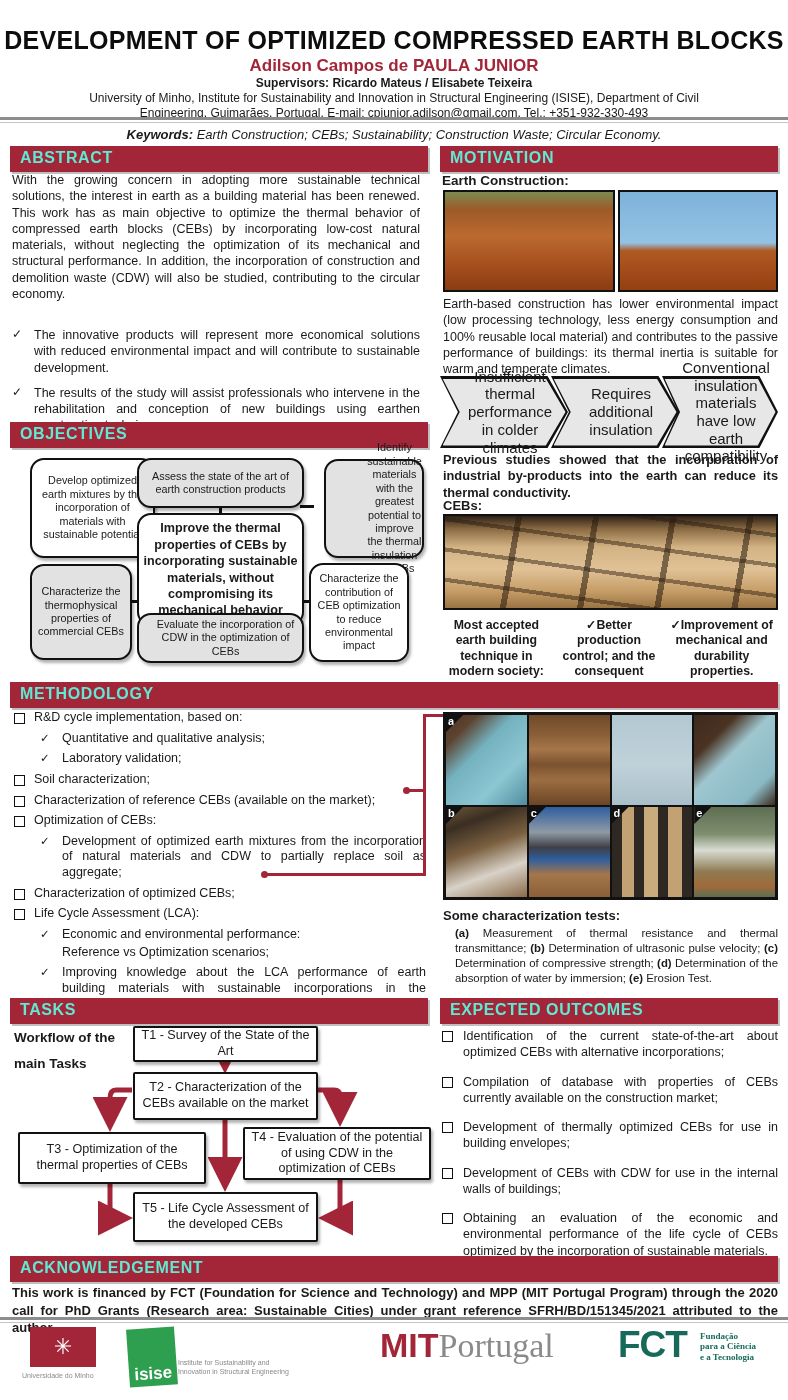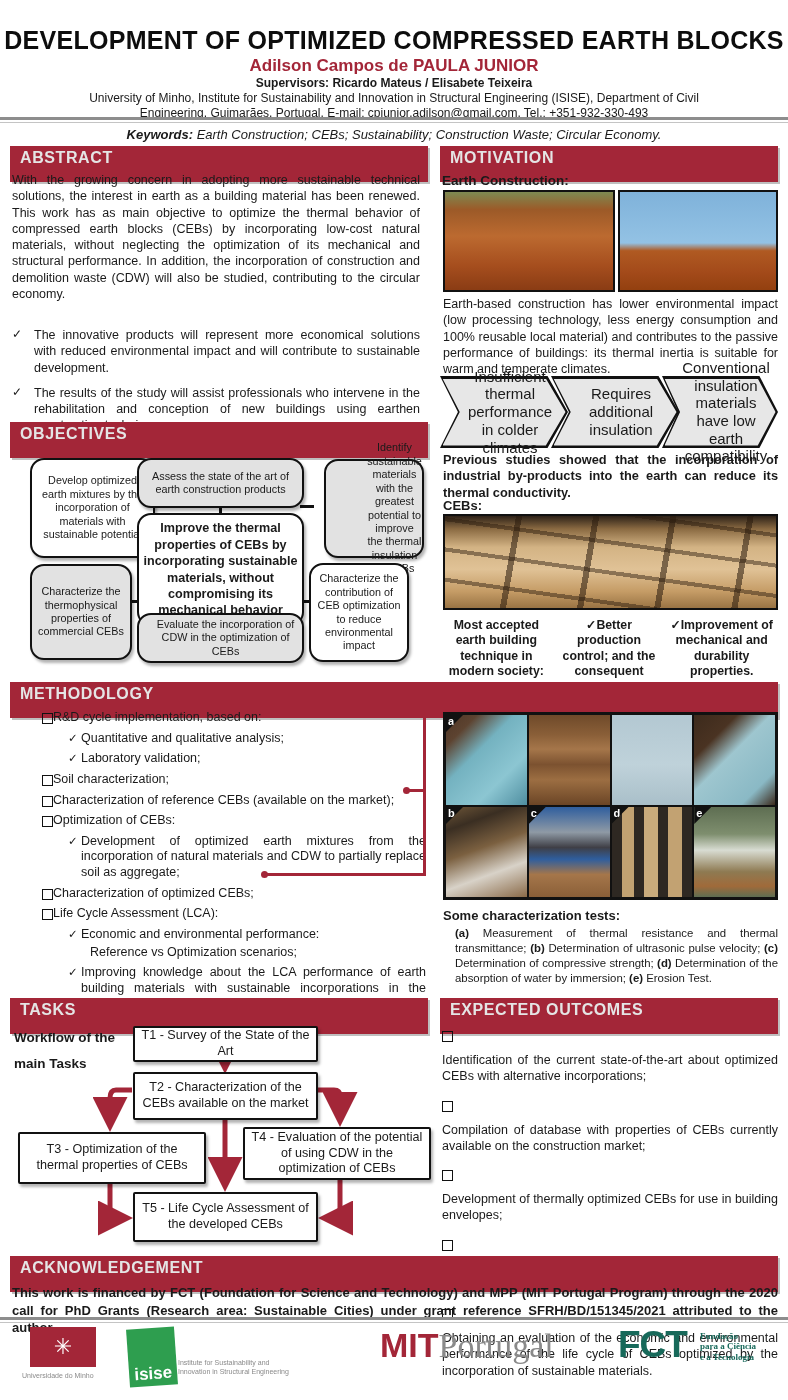--- a/index.html
+++ b/index.html
@@ -11,22 +11,22 @@
   .author{position:absolute;left:0;top:56px;width:788px;text-align:center;
           font-size:17px;font-weight:bold;color:#A32638;}
   .supers{position:absolute;left:0;top:76px;width:788px;text-align:center;font-size:12px;font-weight:600;}
   .affil{position:absolute;left:0;width:788px;text-align:center;font-size:12px;}
   .affil.l1{top:91px;} .affil.l2{top:106px;}
   .rule{position:absolute;left:0;width:788px;height:3px;background:#8d8d8d;}
   .rule-thin{position:absolute;left:0;width:788px;height:1px;background:#c4c4c4;}
   .keywords{position:absolute;left:0;top:127px;width:788px;text-align:center;font-size:13px;font-style:italic;}
   .keywords b{}
   
-  .bar{position:absolute;background:#A32638;color:#e5e5e5;font-size:16px;font-weight:800;
-       letter-spacing:.6px;line-height:23px;height:36px;padding-left:10px;box-sizing:border-box;
+  .bar{position:absolute;background:#A32638;color:#5eead4;font-size:16px;font-weight:800;
+       letter-spacing:.6px;line-height:23px;height:26px;padding-left:10px;box-sizing:border-box;
        box-shadow:2px 2px 0 rgba(0,0,0,.25);}
   
   .body-txt{font-size:12.5px;line-height:1.3;text-align:justify;}
   .chk-row{display:flex;gap:8px;margin-top:9px;}
   .chk-glyph{flex:0 0 14px;font-size:12px;}
   
   .abstract-p{position:absolute;left:12px;top:172px;width:408px;}
   .abstract-b{position:absolute;left:12px;top:318px;width:408px;}
   
   .mot-sub{position:absolute;left:442px;top:173px;font-size:13.5px;font-weight:800;}
@@ -48,21 +48,21 @@
   
   .obx{position:absolute;border:2px solid #111;border-radius:14px;box-sizing:border-box;
        display:flex;align-items:center;justify-content:center;text-align:center;
        font-size:10.8px;line-height:1.25;padding:4px;background:#fff;
        box-shadow:2px 3px 3px rgba(0,0,0,.3);}
   .obx.grey{background:#E2E2E2;}
   .obx.main{font-size:12.6px;font-weight:800;line-height:1.3;}
   .conn{position:absolute;background:#111;}
   
   .meth-list{position:absolute;left:14px;top:710px;width:412px;font-size:12.5px;line-height:1.25;}
-  .m-item{display:flex;margin-bottom:5px;text-align:justify;margin-left:28px;}
+  .m-item{display:flex;gap:9px;margin-bottom:5px;text-align:justify;}
   .m-item .sq{flex:0 0 9px;width:9px;height:9px;border:1.6px solid #111;margin-top:3px;}
   .m-item.sub{padding-left:26px;}
   .m-item.sub .tick{flex:0 0 13px;font-size:11.5px;}
   .m-item.plain{padding-left:48px;}
   .redline{position:absolute;background:#A32638;}
   .reddot{position:absolute;width:7px;height:7px;border-radius:50%;background:#A32638;}
   .mimg-grid{position:absolute;left:443px;top:712px;width:335px;height:188px;border:2px solid #111;
       box-sizing:border-box;display:grid;grid-template-columns:1fr 1fr 1fr 1fr;grid-template-rows:1fr 1fr;}
   .mimg{position:relative;border:1.5px solid #111;box-sizing:border-box;}
   .mimg .tag{position:absolute;left:0;top:0;width:17px;height:17px;background:#111;color:#fff;
@@ -71,21 +71,21 @@
   .tests-h{position:absolute;left:443px;top:908px;font-size:13px;font-weight:800;}
   .tests-p{position:absolute;left:455px;top:926px;width:323px;font-size:11.4px;line-height:1.32;text-align:justify;}
   
   .wf-label{position:absolute;left:14px;font-size:13.5px;font-weight:800;}
   .tbox{position:absolute;border:2.5px solid #111;border-radius:2px;background:#fff;box-sizing:border-box;
      display:flex;align-items:center;justify-content:center;text-align:center;font-size:12.6px;line-height:1.25;
      padding:2px 6px;box-shadow:2px 3px 3px rgba(0,0,0,.3);}
   .tasks-svg{position:absolute;left:10px;top:1022px;}
   
   .out-list{position:absolute;left:442px;top:1028px;width:336px;font-size:12.5px;line-height:1.3;}
-  .out-item{display:flex;gap:10px;margin-bottom:13px;text-align:justify;flex-direction:column;}
+  .out-item{display:flex;gap:10px;margin-bottom:13px;text-align:justify;}
   .out-item .sq{flex:0 0 9px;width:9px;height:9px;border:1.6px solid #111;margin-top:3px;}
   
   .ack-p{position:absolute;left:12px;top:1284px;width:766px;font-size:13px;font-weight:600;
       line-height:1.35;text-align:justify;}
   .um-logo{position:absolute;left:30px;top:1327px;width:66px;height:40px;background:#A32638;
       display:flex;align-items:center;justify-content:center;color:#fff;font-size:22px;}
   .um-txt{position:absolute;left:22px;top:1372px;width:90px;font-size:7px;color:#8a8a8a;}
   .isise-shape{position:absolute;left:128px;top:1328px;width:48px;height:58px;background:#2E9E4F;
       transform:rotate(-4deg);display:flex;align-items:flex-end;justify-content:center;
       color:#fff;font-size:17px;font-weight:800;padding-bottom:2px;box-sizing:border-box;}

